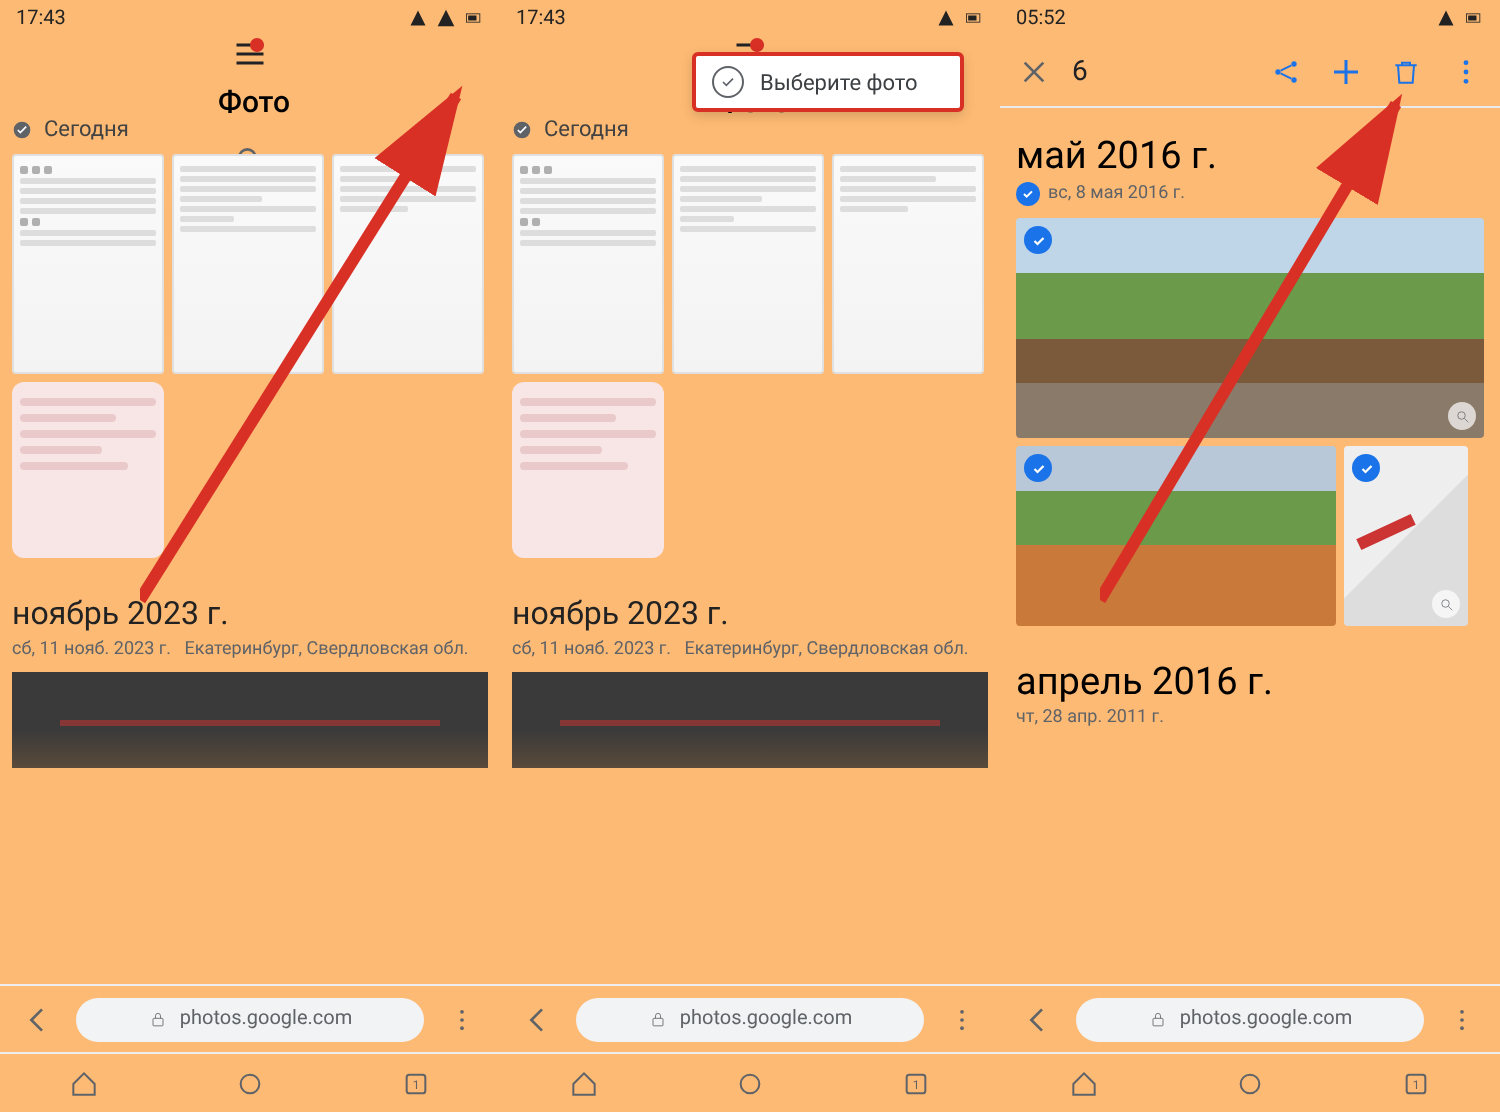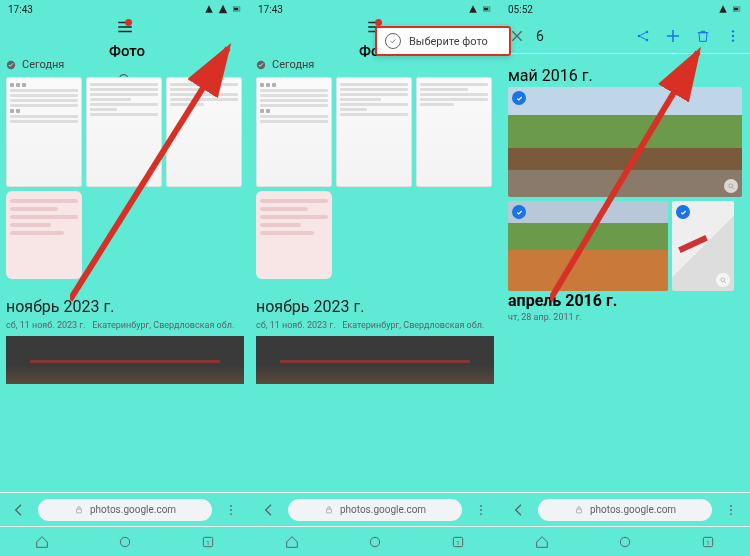--- a/index.html
+++ b/index.html
@@ -9,21 +9,21 @@
     display: flex;
     font-family: Roboto, Arial, sans-serif;
     background: #fff;
     position: relative;
     overflow: hidden;
   }
   .panel {
     width: 250px;
     height: 556px;
     position: relative;
-    background: #5eead4;
+    background: #fdba74;
     display: flex;
     flex-direction: column;
     border-right: 0px solid transparent;
   }
   .status-bar {
     height: 18px;
     display: flex;
     align-items: center;
     justify-content: space-between;
     padding: 0 8px;
@@ -99,21 +99,21 @@
     display:flex; align-items:center; justify-content:space-around;
     border-top:1px solid #eee;
   }
   
   .sel-bar {
     height:36px; display:flex; align-items:center; gap:8px; padding:0 6px;
     border-bottom: 1px solid #e8eaed;
   }
   .sel-count { font-size:14px; color:#202124;}
   .blue { color:#1a73e8; }
-  .month3 { font-size:16px; margin: 12px 0 2px 0;}
+  .month3 { font-size:19px; margin: 12px 0 2px 0;}
   .datechk { display:flex; align-items:center; gap:4px; font-size:9px; color:#5f6368; margin-bottom:6px;}
   .bluecircle { width:12px; height:12px; border-radius:50%; background:#1a73e8; display:flex; align-items:center; justify-content:center;}
   .bluecircle svg{width:8px;height:8px;}
   .sel-photo {
     position:relative;
     border-radius:2px;
     overflow:hidden;
   }
   .sel-photo .chk {
     position:absolute; top:4px; left:4px; width:14px; height:14px; border-radius:50%; background:#1a73e8;
@@ -146,21 +146,20 @@
     left: 96px;
     width: 136px;
     height: 30px;
     background:#fff;
     border:2px solid #d93025;
     border-radius:3px;
     display:flex;align-items:center; gap:8px;
     padding: 0 8px;
     z-index:5;
     box-shadow: 0 2px 6px rgba(0,0,0,.15);
-    margin-left: 29px;
   }
   .select-tooltip .ico{width:16px;height:16px;border:1.5px solid #5f6368;border-radius:50%;display:flex;align-items:center;justify-content:center;}
   .select-tooltip .txt{font-size:11px;color:#3c4043;}
   
   .arrow {
     position:absolute;
     transform-origin: top left;
     z-index: 10;
   }
   .arrow svg { display:block;}
@@ -504,20 +503,28 @@
       <svg viewBox="0 0 24 24" width="16" height="16">
           <circle cx="12" cy="5" r="1.8" fill="#1a73e8"></circle>
           <circle cx="12" cy="12" r="1.8" fill="#1a73e8"></circle>
           <circle cx="12" cy="19" r="1.8" fill="#1a73e8"></circle>
         </svg>
     </div>
   </div>
 
   <div class="content" style="padding:0 8px;">
     <div class="month3">май 2016 г.</div>
+    <div class="datechk">
+      <div class="bluecircle">
+          <svg viewBox="0 0 24 24">
+            <path d="M6 12l4 4 8-8" stroke="#fff" stroke-width="3" fill="none"></path>
+          </svg>
+        </div>
+      <span>вс, 8 мая 2016 г.</span>
+    </div>
 
     <div class="sel-photo">
       <div class="stadium1"></div>
       <div class="chk">
           <svg viewBox="0 0 24 24">
             <path d="M6 12l4 4 8-8" stroke="#fff" stroke-width="3" fill="none"></path>
           </svg>
         </div>
       <div class="mag">
           <svg viewBox="0 0 24 24" width="9" height="9">
@@ -545,21 +552,21 @@
           </div>
         <div class="mag">
             <svg viewBox="0 0 24 24" width="9" height="9">
               <circle cx="10" cy="10" r="5" stroke="#5f6368" fill="none"></circle>
               <line x1="14" y1="14" x2="19" y2="19" stroke="#5f6368"></line>
             </svg>
           </div>
       </div>
     </div>
 
-    <div class="month3" style="margin-top:0;font-weight:bold;">апрель 2016 г.</div>
+    <div class="month3" style="margin-top:16px;">апрель 2016 г.</div>
     <div class="datechk" style="color:#5f6368;">
       <span>чт, 28 апр. 2011 г.</span>
     </div>
   </div>
 
   <div class="browser-bar">
     <div class="iconbtn">
       <svg viewBox="0 0 24 24" width="16" height="16">
           <path d="M15 4l-8 8 8 8" stroke="#5f6368" stroke-width="2" fill="none"></path>
         </svg>

